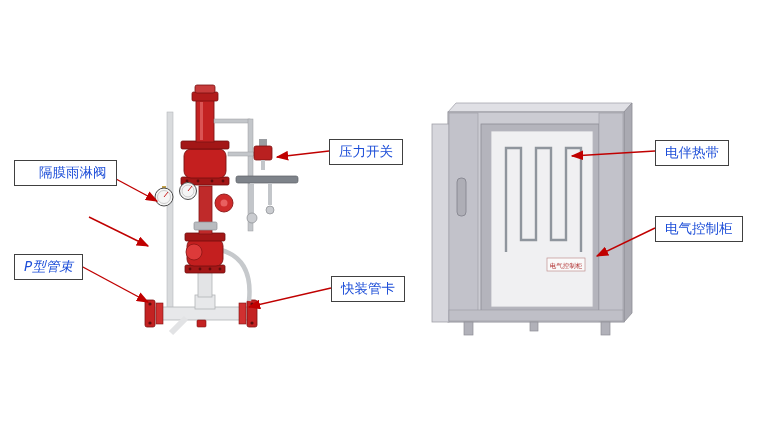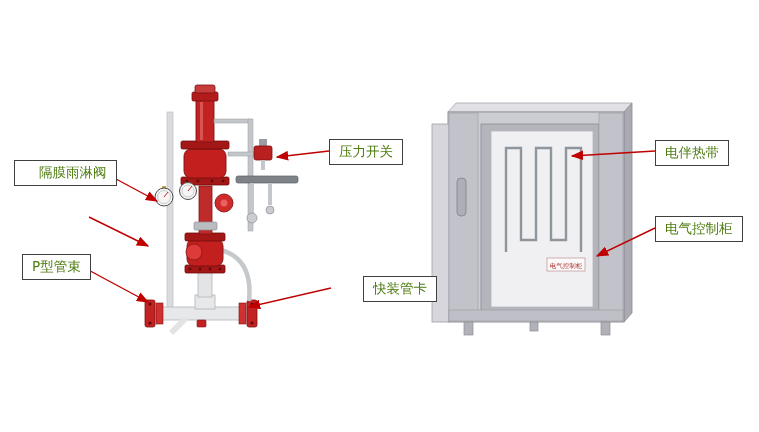--- a/index.html
+++ b/index.html
@@ -13,21 +13,21 @@
     overflow: hidden;
   }
   svg.scene { position: absolute; left: 0; top: 0; }
   .callout {
     position: absolute;
     background: #ffffff;
     border: 1px solid #404040;
     padding: 2px 9px;
     font-size: 13.5px;
     line-height: 1.45;
-    color: #4d7c0f;
+    color: #1d4ed8;
     white-space: nowrap;
   }
 </style>
 </head>
 <body>
 
 <div class="canvas">
 
   <svg class="scene" width="759" height="432" viewBox="0 0 759 432">
     <defs>
@@ -154,21 +154,21 @@
       <line x1="655" y1="151" x2="572" y2="156" marker-end="url(#arrow)"></line>
       <line x1="655" y1="228" x2="597" y2="256" marker-end="url(#arrow)"></line>
     </g>
   </svg>
 
   <div class="callout" style="left:329px; top:139px;">压力开关</div>
 
   <div class="callout" style="left:14px; top:160px;padding-left:24px;">隔膜雨淋阀</div>
 
 
-  <div class="callout" style="left:22px; top:254px;">P型管束</div>
+  <div class="callout" style="left:14px; top:254px;font-style:italic;">P型管束</div>
 
-  <div class="callout" style="left:331px; top:276px;margin-left:32px;">快装管卡</div>
+  <div class="callout" style="left:331px; top:276px;">快装管卡</div>
 
   <div class="callout" style="left:655px; top:140px;">电伴热带</div>
 
   <div class="callout" style="left:655px; top:216px;">电气控制柜</div>
 
 </div>
 
 </body></html>

